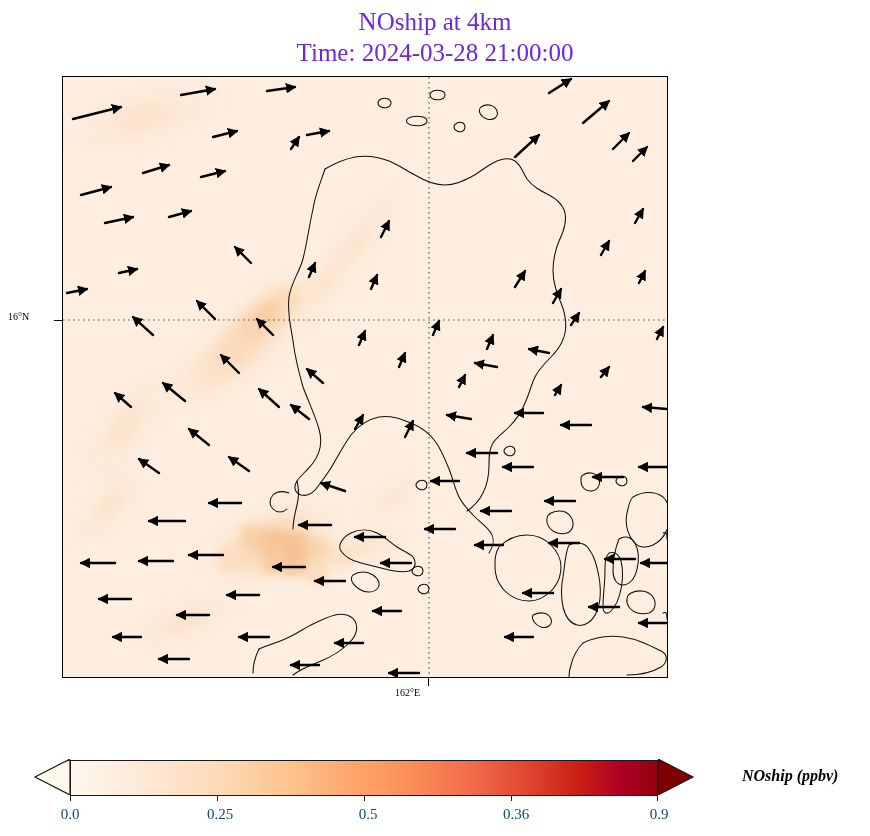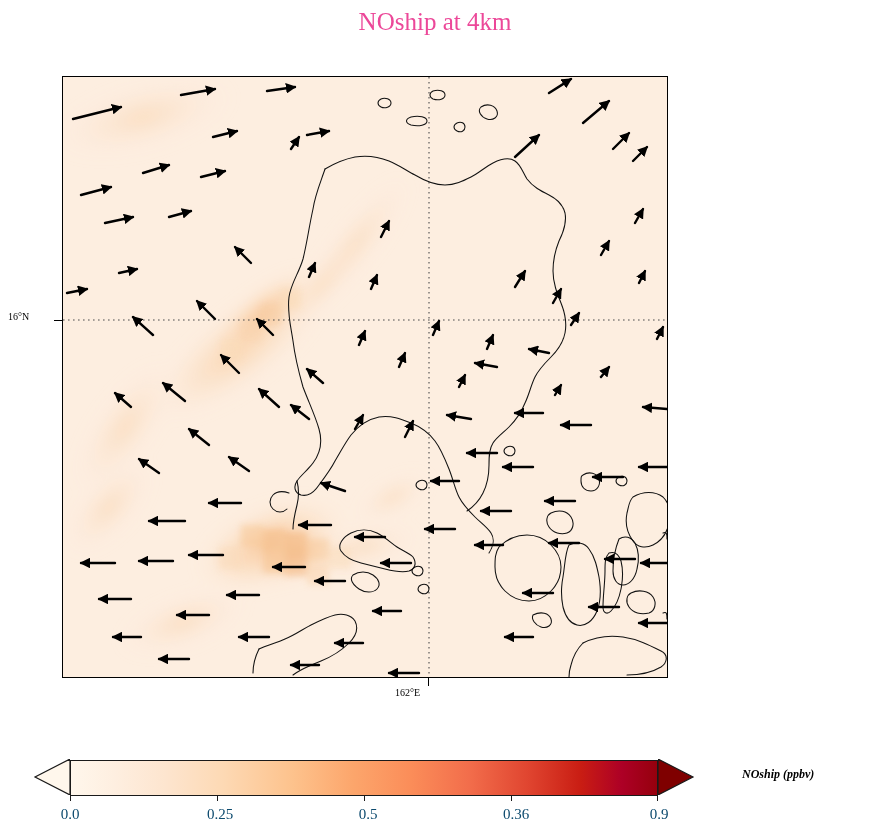--- a/index.html
+++ b/index.html
@@ -2,21 +2,21 @@
 <html><head>
 <meta charset="utf-8">
 <style>
   html,body{margin:0;padding:0;}
   body{width:870px;height:836px;background:#ffffff;
        font-family:"Liberation Serif","DejaVu Serif",serif;overflow:hidden;position:relative;}
   .fig{position:absolute;left:0;top:0;width:870px;height:836px;}
 
   
   #title-block{position:absolute;left:0;top:6px;width:870px;text-align:center;}
-  #title-block div{font-size:25px;line-height:31px;color:#ec4899;}
+  #title-block div{font-size:25px;line-height:31px;color:#6d28d9;}
 
   
   #map-axes{position:absolute;left:62px;top:76px;width:606px;height:602px;
             border:1.4px solid #000;box-sizing:border-box;overflow:hidden;background:#fdeee0;}
   #map-clip{position:absolute;left:0;top:0;width:100%;height:100%;overflow:hidden;}
   #map-svg{position:absolute;left:0;top:0;}
 
   
   .tick-label{position:absolute;font-size:10px;color:#000;white-space:nowrap;}
   #ylabel-16n{left:8px;top:311px;}
@@ -31,30 +31,31 @@
      background:linear-gradient(to right,
        #fff7ec 0%, #feeedf 8%, #fde5cf 16%, #fdd9b4 26%, #fdc28c 38%,
        #fca66c 48%, #fb8d59 58%, #f26d4b 68%, #e04530 78%, #c91d13 87%,
        #ad0026 94%, #96000d 100%);
      border:1.2px solid #1a1a1a;box-sizing:border-box;}
   #cbar-extend-min{position:absolute;left:-37px;top:-1px;width:37px;height:36px;}
   #cbar-extend-max{position:absolute;left:588px;top:-1px;width:37px;height:36px;}
   .cbar-tick{position:absolute;top:36px;width:1.2px;height:5px;background:#1a1a1a;}
   .cbar-ticklabel{position:absolute;top:806px;font-size:15px;color:#0c4a6e;
                   transform:translateX(-50%);white-space:nowrap;}
-  #cbar-label{position:absolute;left:742px;top:767px;font-size:12px;
+  #cbar-label{position:absolute;left:742px;top:767px;font-size:16px;
               font-weight:bold;font-style:italic;color:#000;white-space:nowrap;}
 </style>
 </head>
 <body>
 
 <div class="fig">
 
   <div id="title-block">
     <div>NOship at 4km</div>
+    <div>Time: 2024-03-28 21:00:00</div>
   </div>
 
   <div id="map-axes">
     <div id="map-clip">
       <svg id="map-svg" width="604" height="600" viewBox="0 0 604 600">
         <defs>
           <radialGradient id="pl0" cx="50%" cy="50%" r="50%">
             <stop offset="0%" stop-color="#f6c190" stop-opacity="1"></stop>
             <stop offset="45%" stop-color="#fad6b3" stop-opacity=".75"></stop>
             <stop offset="100%" stop-color="#fde7d2" stop-opacity="0"></stop>

